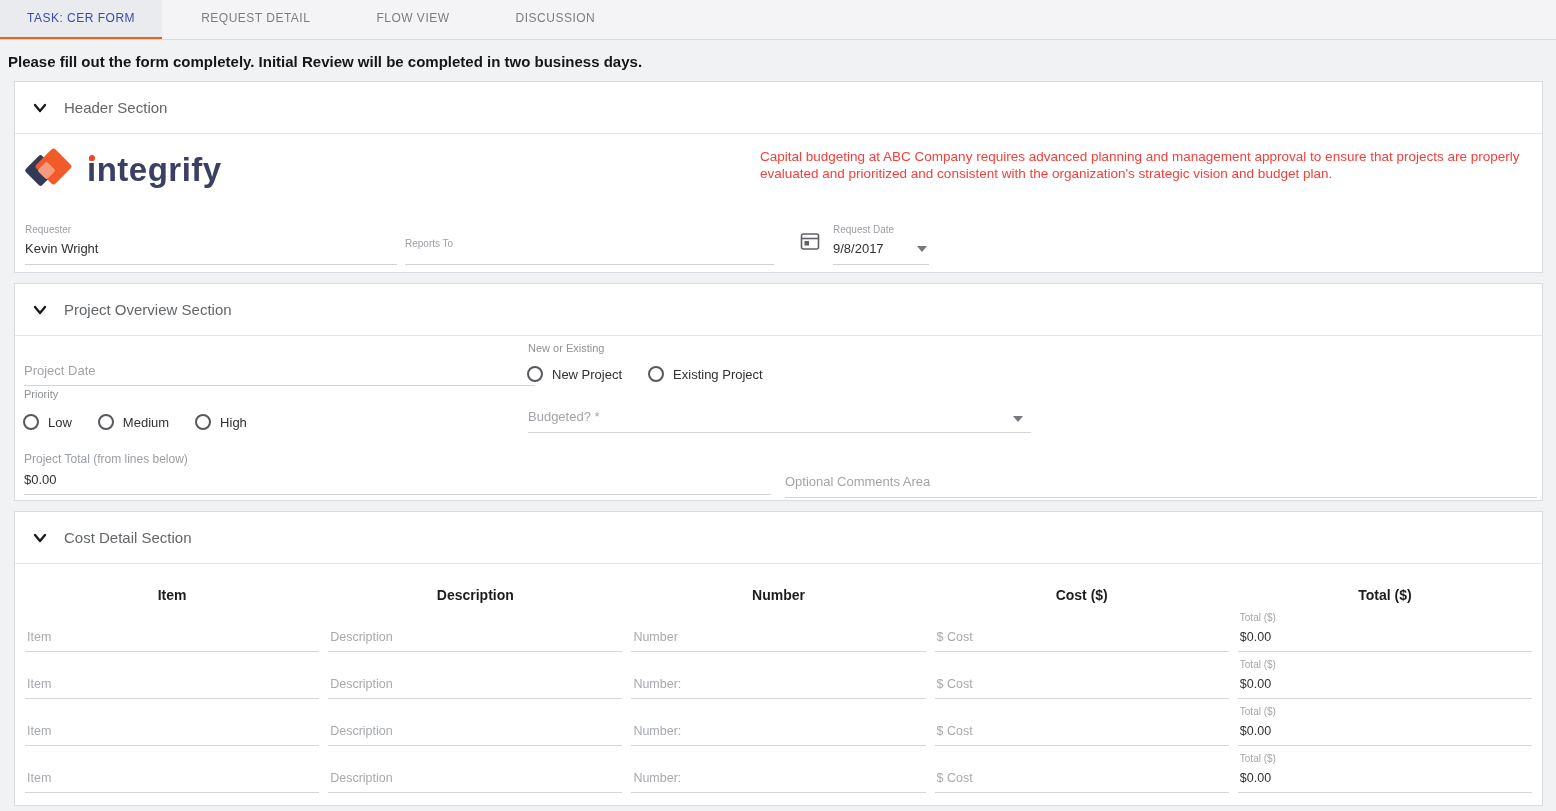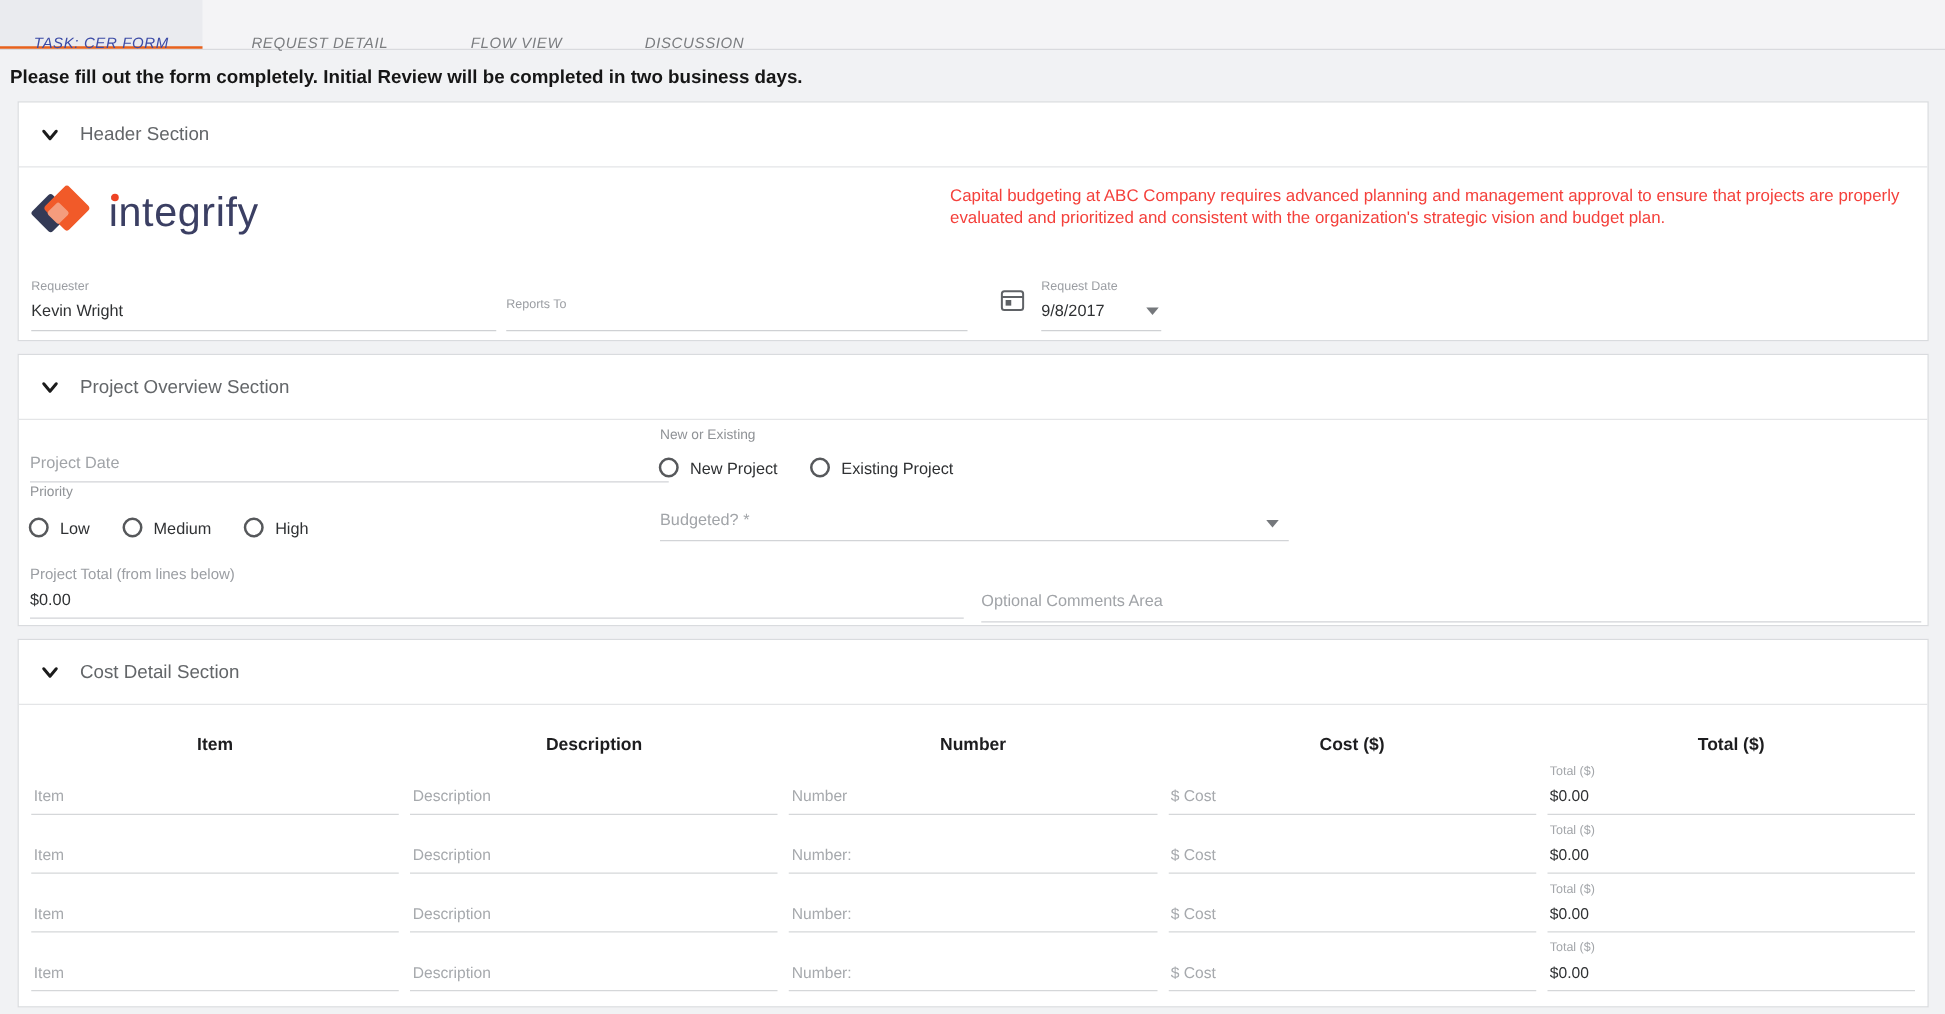--- a/index.html
+++ b/index.html
@@ -11,28 +11,27 @@
     overflow: hidden;
   }
   
   .tabbar {
     display: flex;
     height: 40px;
     background: #f4f4f6;
     border-bottom: 1px solid #d9dade;
   }
   .tab {
-    padding: 16px 27px;
+    padding: 0 27px;
     line-height: 37px;
     font-size: 12px;
     letter-spacing: .5px;
     color: #7b7d80;
     cursor: pointer;
     white-space: nowrap;
-    font-style: italic;
   }
   .tab.active {
     color: #3c4ba6;
     background: #eaebef;
     border-bottom: 2px solid #e8611c;
   }
   .tab + .tab { margin-left: 12px; text-align: center; }
   
   .instruction {
     padding: 13px 8px 11px 8px;
@@ -61,21 +60,21 @@
   .logo-row {
     display: flex;
     justify-content: space-between;
     align-items: flex-start;
     padding: 11px 14px 0 8px;
     height: 66px;
   }
   .logo { display: flex; align-items: center; position: relative; height: 50px; }
   .logo-text {
     font-size: 33px;
-    font-weight: 400;
+    font-weight: 700;
     color: #3b3f63;
     letter-spacing: .5px;
     margin-left: 8px;
     line-height: 50px;
   }
   .logo-idot {
     position: absolute;
     left: 66px; top: 10px;
     width: 6px; height: 6px;
     border-radius: 50%;

